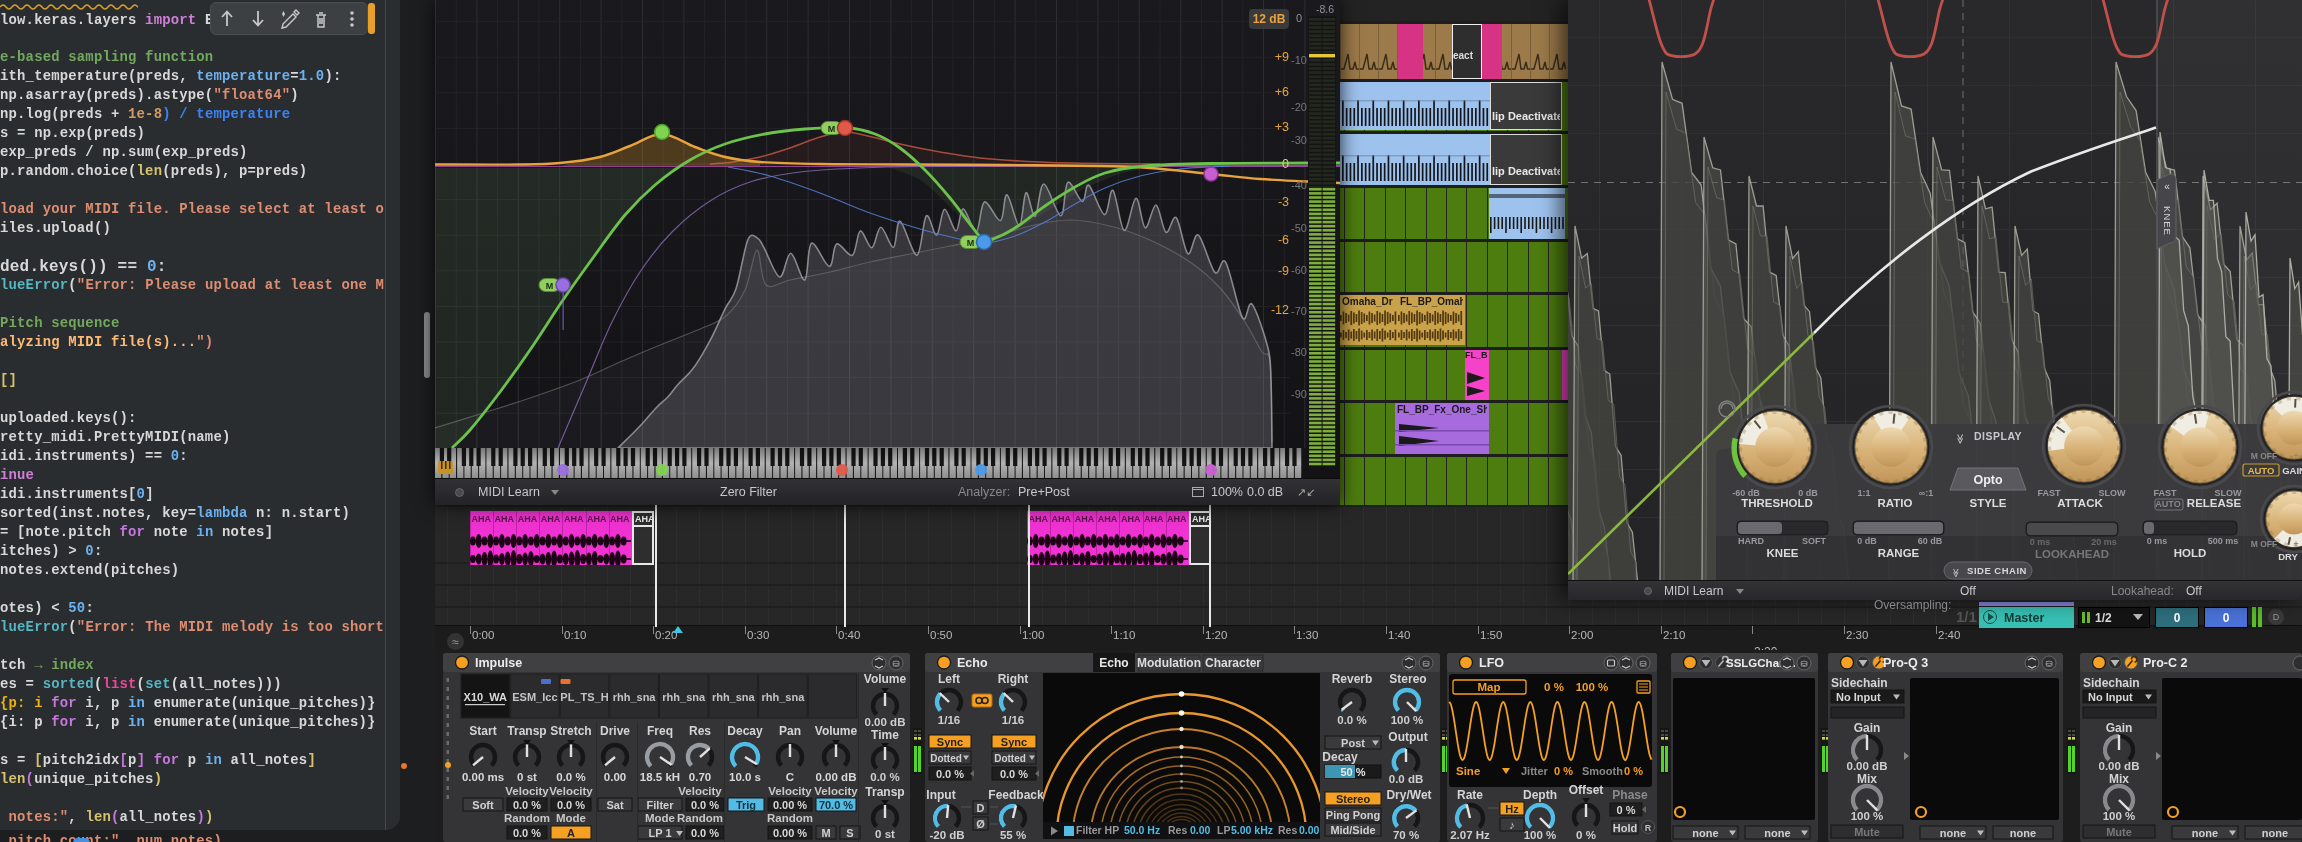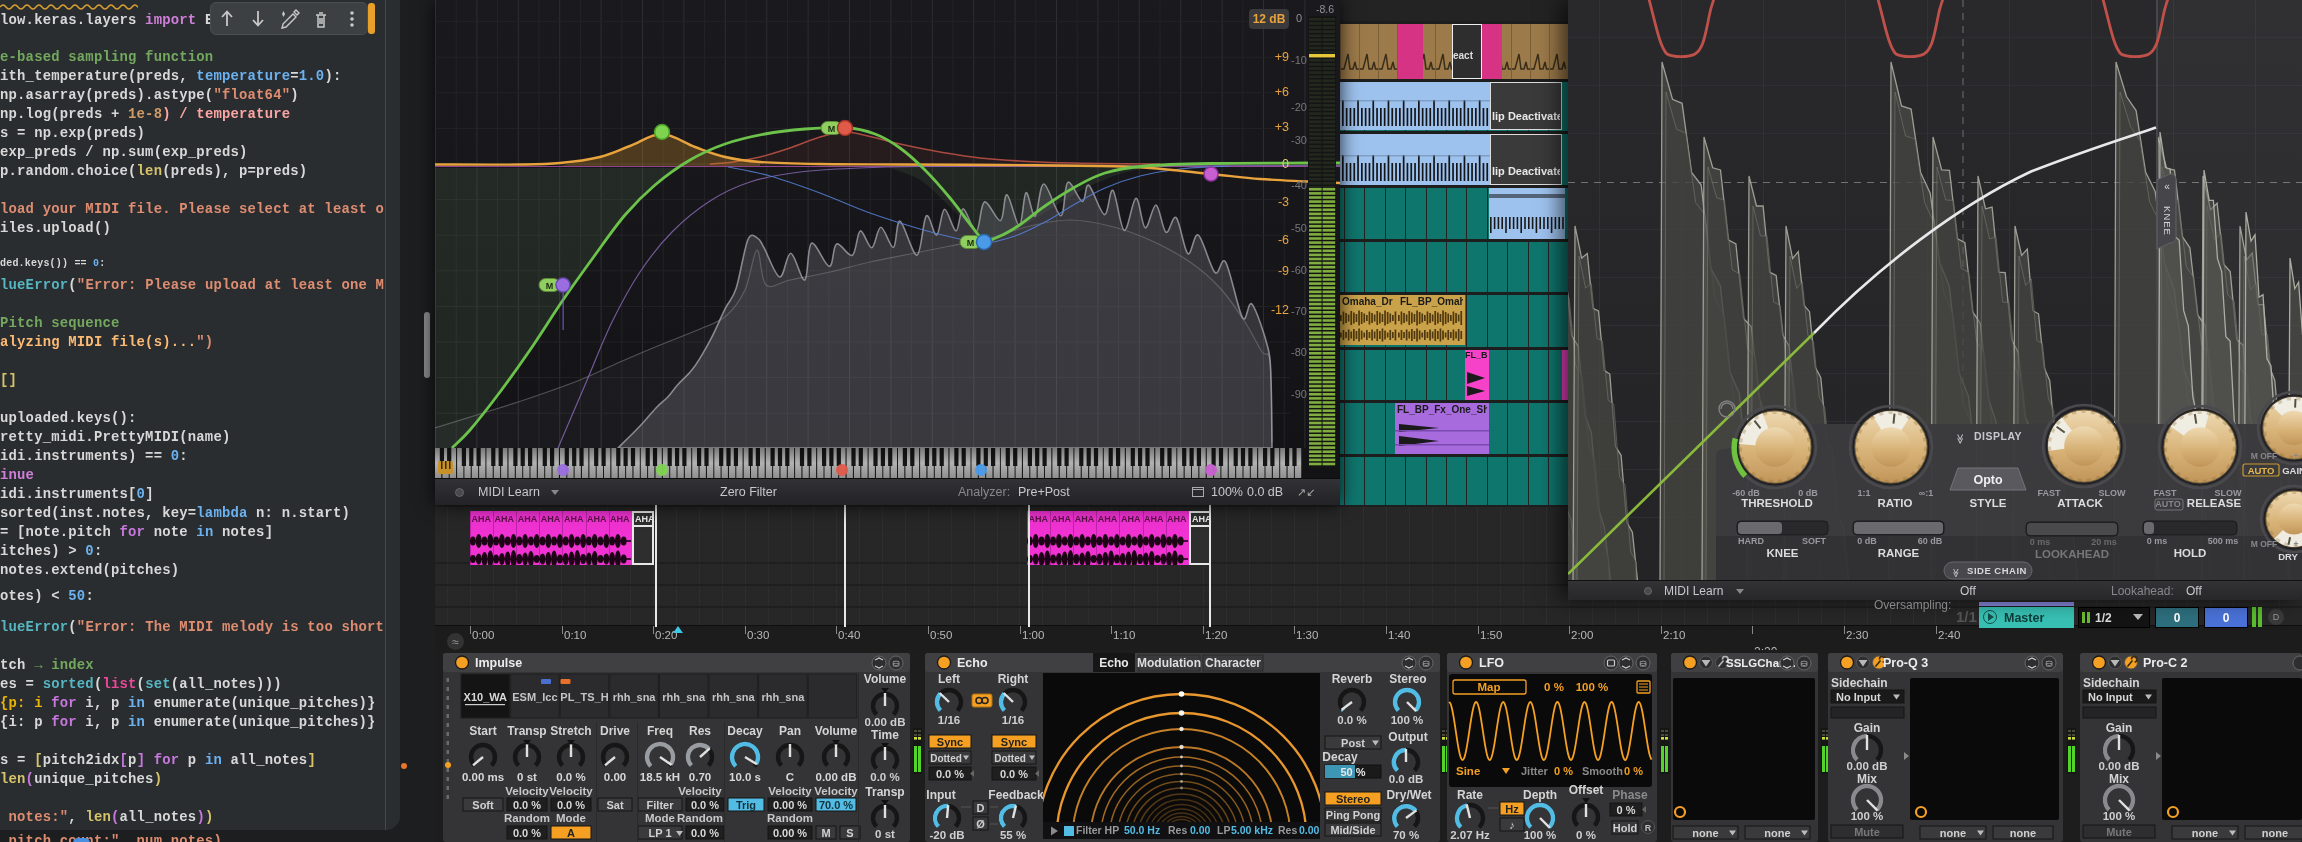--- a/index.html
+++ b/index.html
@@ -1,21 +1,21 @@
 <!DOCTYPE html>
 <html><head><meta charset="utf-8"><style>
 *{margin:0;padding:0;box-sizing:border-box}
 html,body{width:2302px;height:842px;overflow:hidden;background:#111}
 #root{position:relative;width:2302px;height:842px;font-family:"Liberation Sans",sans-serif;background:#1e1e1e}
 .abs{position:absolute}
 .mono{font-family:"Liberation Mono",monospace;white-space:pre}
 </style></head><body>
 <div id="root">
     <div class="abs" style="left:435px;top:0;width:1867px;height:842px;background:#262626"></div>
-    <div class="abs" style="left:1340px;top:0;width:228px;height:650px;background:#0f766e">
+    <div class="abs" style="left:1340px;top:0;width:228px;height:650px;background:#4d7c0f">
       <div class="abs" style="left:0;top:0;width:228px;height:22px;background:#232323"></div>
       <div class="abs" style="left:4px;top:0;width:1px;height:650px;background:#242424"></div>
       <div class="abs" style="left:24px;top:0;width:1px;height:650px;background:#242424"></div>
       <div class="abs" style="left:45px;top:0;width:1px;height:650px;background:#242424"></div>
       <div class="abs" style="left:65px;top:0;width:1px;height:650px;background:#242424"></div>
       <div class="abs" style="left:86px;top:0;width:1px;height:650px;background:#242424"></div>
       <div class="abs" style="left:106px;top:0;width:1px;height:650px;background:#242424"></div>
       <div class="abs" style="left:126px;top:0;width:1px;height:650px;background:#242424"></div>
       <div class="abs" style="left:147px;top:0;width:1px;height:650px;background:#242424"></div>
       <div class="abs" style="left:167px;top:0;width:1px;height:650px;background:#242424"></div>
@@ -582,41 +582,41 @@
       <div class="abs" style="left:684px;top:7px;width:4px;height:20px;background:#5abe2e"></div>
       <div class="abs" style="left:690px;top:7px;width:4px;height:20px;background:#5abe2e"></div>
       <div class="abs" style="left:700px;top:9px;width:16px;height:16px;border-radius:50%;background:#3a3a3a;color:#999;font-size:9px;text-align:center;line-height:16px">D</div>
     </div>
     <div class="abs" style="left:0;top:0;width:435px;height:842px;background:#1c1e20;overflow:hidden">
       <div class="abs" style="left:0;top:0;width:400px;height:830px;background:#2a2d30;border-radius:0 0 14px 0"></div>
       <div class="abs mono" style="left:0;top:12px;font-size:13.9px;font-weight:bold;letter-spacing:0.2px"><span style="color:#d8d8d8">low.keras.layers </span><span style="color:#cf7fd8">import </span><span style="color:#d8d8d8">E</span></div>
       <div class="abs mono" style="left:0;top:49px;font-size:13.9px;font-weight:bold;letter-spacing:0.2px"><span style="color:#73a85e">e-based sampling function</span></div>
       <div class="abs mono" style="left:0;top:68px;font-size:13.9px;font-weight:bold;letter-spacing:0.2px"><span style="color:#d8d8d8">ith_temperature(</span><span style="color:#d8d8d8">preds</span><span style="color:#d8d8d8">, </span><span style="color:#6cb2f0">temperature</span><span style="color:#d8d8d8">=</span><span style="color:#6cb2f0">1.0</span><span style="color:#d8d8d8">):</span></div>
       <div class="abs mono" style="left:0;top:87px;font-size:13.9px;font-weight:bold;letter-spacing:0.2px"><span style="color:#d8d8d8">np.asarray(preds).astype(</span><span style="color:#de8d71">"float64"</span><span style="color:#d8d8d8">)</span></div>
-      <div class="abs mono" style="left:0;top:106px;font-size:13.9px;font-weight:bold;letter-spacing:0.2px"><span style="color:#d8d8d8">np.log(preds + </span><span style="color:#d19a66">1e-8</span><span style="color:#fca5a5">) / temperature</span></div>
+      <div class="abs mono" style="left:0;top:106px;font-size:13.9px;font-weight:bold;letter-spacing:0.2px"><span style="color:#d8d8d8">np.log(preds + </span><span style="color:#d19a66">1e-8</span><span style="color:#3b82f6">) / temperature</span></div>
       <div class="abs mono" style="left:0;top:125px;font-size:13.9px;font-weight:bold;letter-spacing:0.2px"><span style="color:#d8d8d8">s = np.exp(preds)</span></div>
       <div class="abs mono" style="left:0;top:144px;font-size:13.9px;font-weight:bold;letter-spacing:0.2px"><span style="color:#d8d8d8">exp_preds / np.sum(exp_preds)</span></div>
       <div class="abs mono" style="left:0;top:163px;font-size:13.9px;font-weight:bold;letter-spacing:0.2px"><span style="color:#d8d8d8">p.random.choice(</span><span style="color:#d6c36a">len</span><span style="color:#d8d8d8">(preds), p=preds)</span></div>
       <div class="abs mono" style="left:0;top:201px;font-size:13.9px;font-weight:bold;letter-spacing:0.2px"><span style="color:#de8d71">load your MIDI file. Please select at least o</span></div>
       <div class="abs mono" style="left:0;top:220px;font-size:13.9px;font-weight:bold;letter-spacing:0.2px"><span style="color:#d8d8d8">iles.upload()</span></div>
-      <div class="abs mono" style="left:0;top:258px;font-size:10px;font-weight:bold;letter-spacing:0.2px"><span style="color:#d8d8d8">ded.keys()) == </span><span style="color:#6cb2f0">0</span><span style="color:#d8d8d8">:</span></div>
+      <div class="abs mono" style="left:0;top:258px;font-size:16px;font-weight:bold;letter-spacing:0.2px"><span style="color:#d8d8d8">ded.keys()) == </span><span style="color:#6cb2f0">0</span><span style="color:#d8d8d8">:</span></div>
       <div class="abs mono" style="left:0;top:277px;font-size:13.9px;font-weight:bold;letter-spacing:0.2px"><span style="color:#56b6c2">lueError</span><span style="color:#d8d8d8">(</span><span style="color:#de8d71">"Error: Please upload at least one M</span></div>
       <div class="abs mono" style="left:0;top:315px;font-size:13.9px;font-weight:bold;letter-spacing:0.2px"><span style="color:#73a85e">Pitch sequence</span></div>
       <div class="abs mono" style="left:0;top:334px;font-size:13.9px;font-weight:bold;letter-spacing:0.2px"><span style="color:#fdba74">alyzing MIDI file(s)...</span><span style="color:#de8d71">")</span></div>
       <div class="abs mono" style="left:0;top:372px;font-size:13.9px;font-weight:bold;letter-spacing:0.2px"><span style="color:#d6c36a">[]</span></div>
       <div class="abs mono" style="left:0;top:410px;font-size:13.9px;font-weight:bold;letter-spacing:0.2px"><span style="color:#d8d8d8">uploaded.keys():</span></div>
       <div class="abs mono" style="left:0;top:429px;font-size:13.9px;font-weight:bold;letter-spacing:0.2px"><span style="color:#d8d8d8">retty_midi.PrettyMIDI(name)</span></div>
       <div class="abs mono" style="left:0;top:448px;font-size:13.9px;font-weight:bold;letter-spacing:0.2px"><span style="color:#d8d8d8">idi.instruments) == </span><span style="color:#6cb2f0">0</span><span style="color:#d8d8d8">:</span></div>
       <div class="abs mono" style="left:0;top:467px;font-size:13.9px;font-weight:bold;letter-spacing:0.2px"><span style="color:#cf7fd8">inue</span></div>
       <div class="abs mono" style="left:0;top:486px;font-size:13.9px;font-weight:bold;letter-spacing:0.2px"><span style="color:#d8d8d8">idi.instruments[</span><span style="color:#6cb2f0">0</span><span style="color:#d8d8d8">]</span></div>
       <div class="abs mono" style="left:0;top:505px;font-size:13.9px;font-weight:bold;letter-spacing:0.2px"><span style="color:#d8d8d8">sorted(inst.notes, key=</span><span style="color:#6cb2f0">lambda</span><span style="color:#d8d8d8"> n: n.start)</span></div>
       <div class="abs mono" style="left:0;top:524px;font-size:13.9px;font-weight:bold;letter-spacing:0.2px"><span style="color:#d8d8d8">= [note.pitch </span><span style="color:#c678dd">for</span><span style="color:#d8d8d8"> note </span><span style="color:#6cb2f0">in</span><span style="color:#d8d8d8"> notes]</span></div>
       <div class="abs mono" style="left:0;top:543px;font-size:13.9px;font-weight:bold;letter-spacing:0.2px"><span style="color:#d8d8d8">itches) &gt; </span><span style="color:#6cb2f0">0</span><span style="color:#d8d8d8">:</span></div>
       <div class="abs mono" style="left:0;top:562px;font-size:13.9px;font-weight:bold;letter-spacing:0.2px"><span style="color:#d8d8d8">notes.extend(pitches)</span></div>
-      <div class="abs mono" style="left:0;top:588px;font-size:13.9px;font-weight:bold;letter-spacing:0.2px"><span style="color:#d8d8d8">otes) &lt; </span><span style="color:#6cb2f0">50</span><span style="color:#d8d8d8">:</span></div>
+      <div class="abs mono" style="left:0;top:600px;font-size:13.9px;font-weight:bold;letter-spacing:0.2px"><span style="color:#d8d8d8">otes) &lt; </span><span style="color:#6cb2f0">50</span><span style="color:#d8d8d8">:</span></div>
       <div class="abs mono" style="left:0;top:619px;font-size:13.9px;font-weight:bold;letter-spacing:0.2px"><span style="color:#56b6c2">lueError</span><span style="color:#d8d8d8">(</span><span style="color:#de8d71">"Error: The MIDI melody is too short</span></div>
       <div class="abs mono" style="left:0;top:657px;font-size:13.9px;font-weight:bold;letter-spacing:0.2px"><span style="color:#d8d8d8">tch </span><span style="color:#73a85e">→ index</span></div>
       <div class="abs mono" style="left:0;top:676px;font-size:13.9px;font-weight:bold;letter-spacing:0.2px"><span style="color:#d8d8d8">es = </span><span style="color:#56b6c2">sorted</span><span style="color:#d8d8d8">(</span><span style="color:#ec4899">list</span><span style="color:#d8d8d8">(</span><span style="color:#56b6c2">set</span><span style="color:#d8d8d8">(all_notes)))</span></div>
       <div class="abs mono" style="left:0;top:695px;font-size:13.9px;font-weight:bold;letter-spacing:0.2px"><span style="color:#eab308">{p: i </span><span style="color:#c678dd">for</span><span style="color:#d8d8d8"> i, p </span><span style="color:#6cb2f0">in</span><span style="color:#d8d8d8"> enumerate(unique_pitches)}</span></div>
       <div class="abs mono" style="left:0;top:714px;font-size:13.9px;font-weight:bold;letter-spacing:0.2px"><span style="color:#d8d8d8">{i: p </span><span style="color:#c678dd">for</span><span style="color:#d8d8d8"> i, p </span><span style="color:#6cb2f0">in</span><span style="color:#d8d8d8"> enumerate(unique_pitches)}</span></div>
       <div class="abs mono" style="left:0;top:752px;font-size:13.9px;font-weight:bold;letter-spacing:0.2px"><span style="color:#d8d8d8">s = </span><span style="color:#d6c36a">[</span><span style="color:#d8d8d8">pitch2idx</span><span style="color:#c678dd">[</span><span style="color:#d8d8d8">p</span><span style="color:#c678dd">]</span><span style="color:#d8d8d8"> </span><span style="color:#c678dd">for</span><span style="color:#d8d8d8"> p </span><span style="color:#6cb2f0">in</span><span style="color:#d8d8d8"> all_notes</span><span style="color:#d6c36a">]</span></div>
       <div class="abs mono" style="left:0;top:771px;font-size:13.9px;font-weight:bold;letter-spacing:0.2px"><span style="color:#d6c36a">len</span><span style="color:#c678dd">(</span><span style="color:#d8d8d8">unique_pitches</span><span style="color:#d6c36a">)</span></div>
       <div class="abs mono" style="left:0;top:809px;font-size:13.9px;font-weight:bold;letter-spacing:0.2px"><span style="color:#de8d71"> notes:</span><span style="color:#de8d71">"</span><span style="color:#d8d8d8">, </span><span style="color:#d6c36a">len</span><span style="color:#c678dd">(</span><span style="color:#d8d8d8">all_notes</span><span style="color:#c678dd">)</span><span style="color:#d6c36a">)</span></div>
       <div class="abs mono" style="left:0;top:833px;font-size:13.9px;font-weight:bold;letter-spacing:0.2px"><span style="color:#de8d71"> pitch count:", num_notes)</span></div>
       <svg class="abs" style="left:0;top:2px" width="138" height="10">

